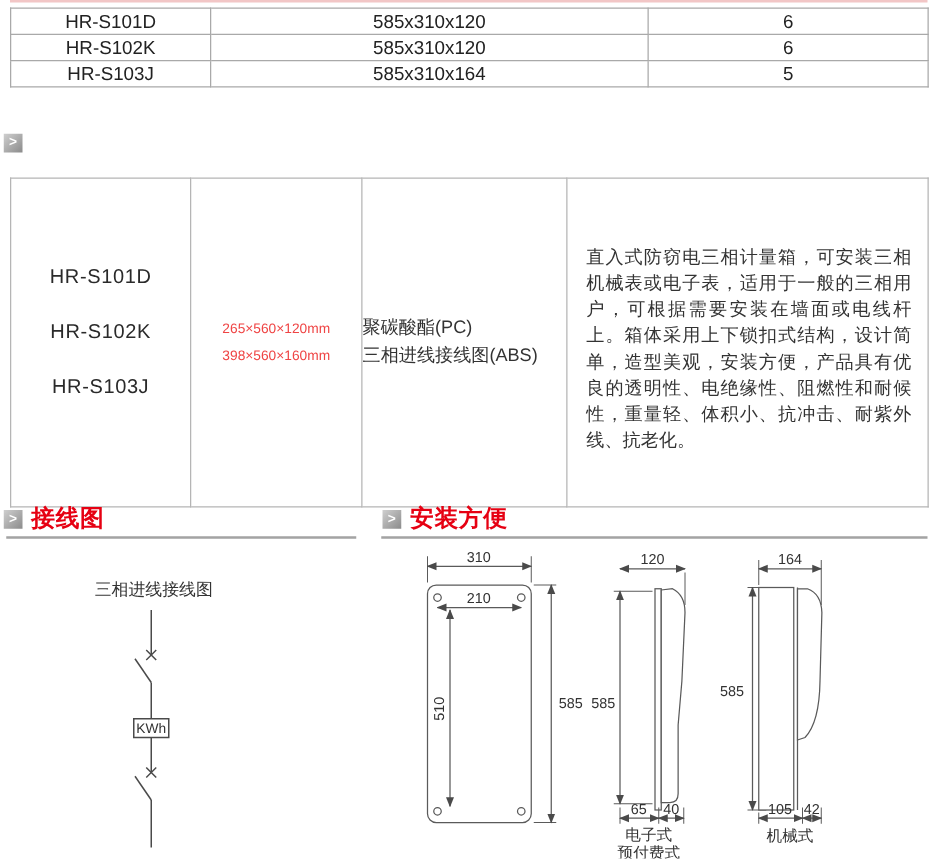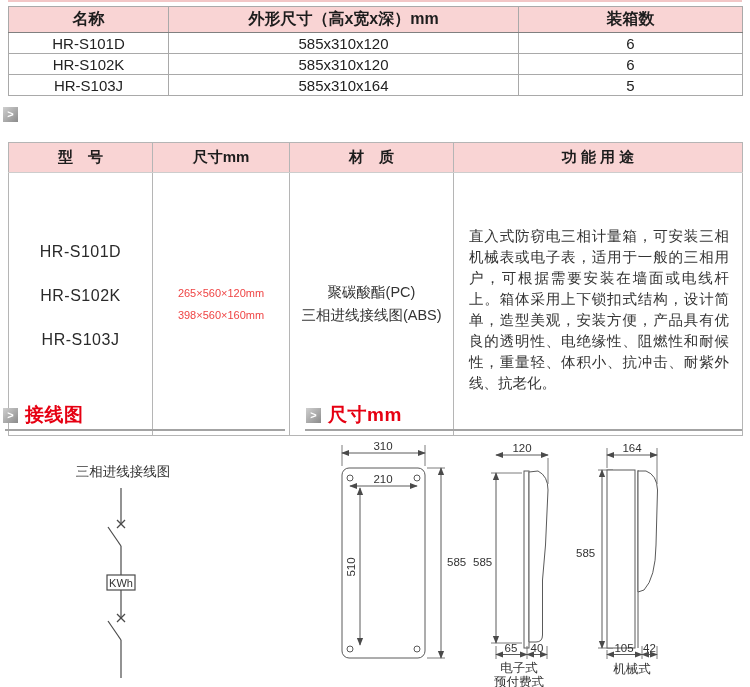--- a/index.html
+++ b/index.html
@@ -28,21 +28,21 @@
   .underline { position:absolute; height:0; border-top:2px solid #a3a3a3; }
 
   .t2 { position:absolute; top:142px; left:8px; width:734px; }
   .t2 th, .t2 td { border:1px solid #b5b5b5; }
   .t2 th { background:#f9d4d4; height:30px; font-size:15px; font-weight:bold; color:#1d1d1d;
            text-align:center; white-space:pre; border-bottom:1px solid #cdcdcd; }
   .t2 td { height:263px; vertical-align:middle; }
   .models-stack { display:flex; flex-direction:column; gap:26px; align-items:center; margin-top:-16px; }
   .models-stack div { font-size:16px; color:#2a2a2a; letter-spacing:0.5px; }
   .sizes-stack { text-align:center; font-size:11px; color:#ef4444; line-height:22px; }
-  .mat-stack { text-align:center; font-size:14.5px; color:#333; line-height:23px; }
+  .mat-stack { font-size:14.5px; color:#333; line-height:23px; }
   .func-cell { vertical-align:top; }
   .func-text { padding:11px 13px 0 15px; font-size:14.5px; line-height:21px; color:#333;
                text-align:justify; }
 
   
   .svg-abs { position:absolute; }
   svg text { font-family:"Liberation Sans","DejaVu Sans",sans-serif; fill:#333; }
   .dim-t { font-size:11.5px; }
   .cap-t { font-size:12.5px; }
 </style>
@@ -52,25 +52,20 @@
 <div class="page">
   <div class="top-strip"></div>
 
   <table class="t1">
     <colgroup>
         <col style="width:160px">
         <col style="width:350px">
         <col style="width:224px">
       </colgroup>
     <tbody>
-        <tr>
-      <th>名称</th>
-      <th>外形尺寸（高x宽x深）mm</th>
-      <th>装箱数</th>
-    </tr>
     <tr>
       <td>HR-S101D</td>
       <td>585x310x120</td>
       <td>6</td>
     </tr>
     <tr>
       <td>HR-S102K</td>
       <td>585x310x120</td>
       <td>6</td>
     </tr>
@@ -87,26 +82,20 @@
   </div>
 
   <table class="t2">
     <colgroup>
         <col style="width:144px">
         <col style="width:137px">
         <col style="width:164px">
         <col style="width:289px">
       </colgroup>
     <tbody>
-        <tr>
-      <th>型　号</th>
-      <th>尺寸mm</th>
-      <th>材　质</th>
-      <th>功 能 用 途</th>
-    </tr>
     <tr>
       <td>
         <div class="models-stack">
           <div>HR-S101D</div>
           <div>HR-S102K</div>
           <div>HR-S103J</div>
         </div>
       </td>
       <td>
         <div class="sizes-stack">
@@ -128,21 +117,21 @@
     </table>
 
   <div class="sec-title" style="top:402px; left:3px;">
     <span class="arrow-ico">&gt;</span>
     <span class="txt">接线图</span>
   </div>
   <div class="underline" style="top:429px; left:5px; width:280px;"></div>
 
   <div class="sec-title" style="top:402px; left:306px;">
     <span class="arrow-ico">&gt;</span>
-    <span class="txt">尺寸mm</span>
+    <span class="txt">安装方便</span>
   </div>
   <div class="underline" style="top:429px; left:305px; width:437px;"></div>
 
   <svg class="svg-abs" style="left:5px; top:440px;" width="285" height="247" viewBox="0 0 285 247">
     <text x="118" y="36" text-anchor="middle" font-size="13.5">三相进线接线图</text>
     <g stroke="#4a4a4a" stroke-width="1.2" fill="none">
       <line x1="116" y1="48" x2="116" y2="84"></line>
       <line x1="112" y1="80" x2="120" y2="88"></line>
       <line x1="120" y1="80" x2="112" y2="88"></line>
       <line x1="103" y1="87" x2="116" y2="106"></line>

